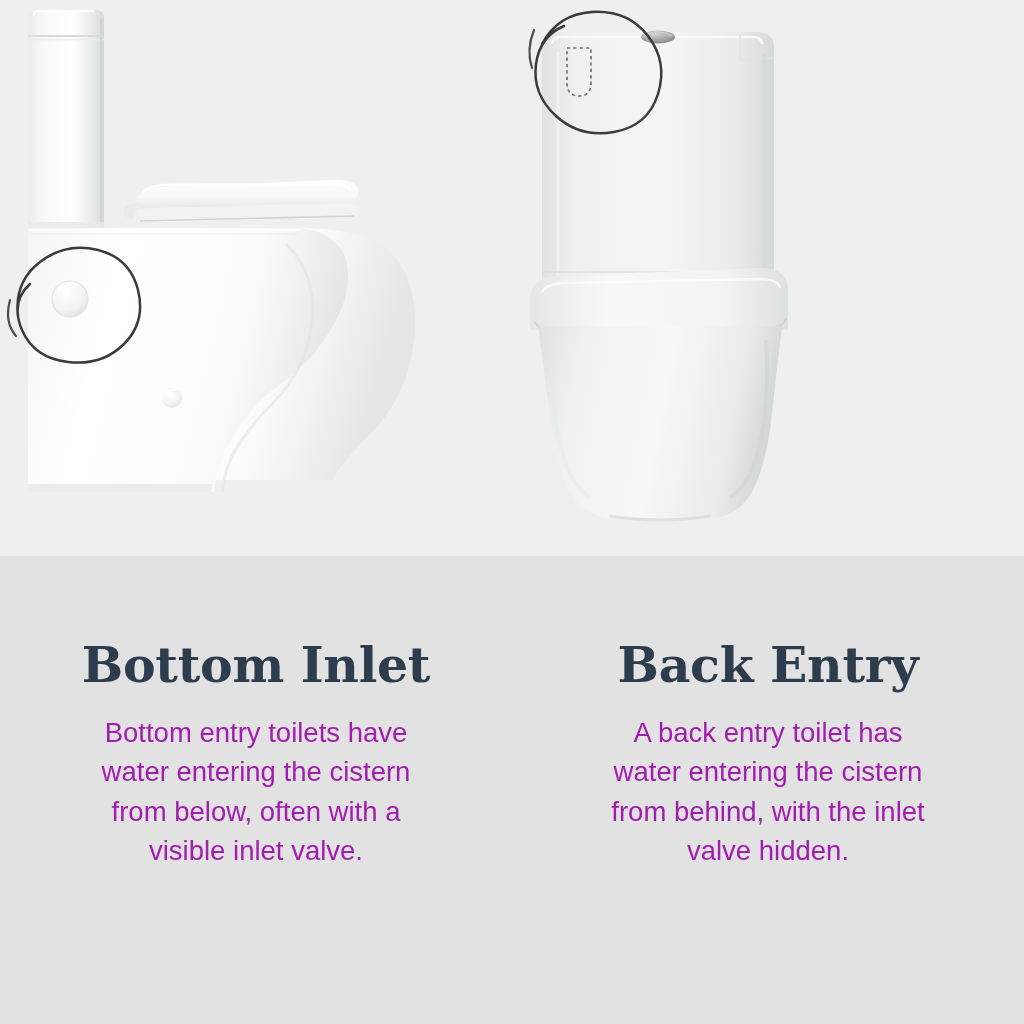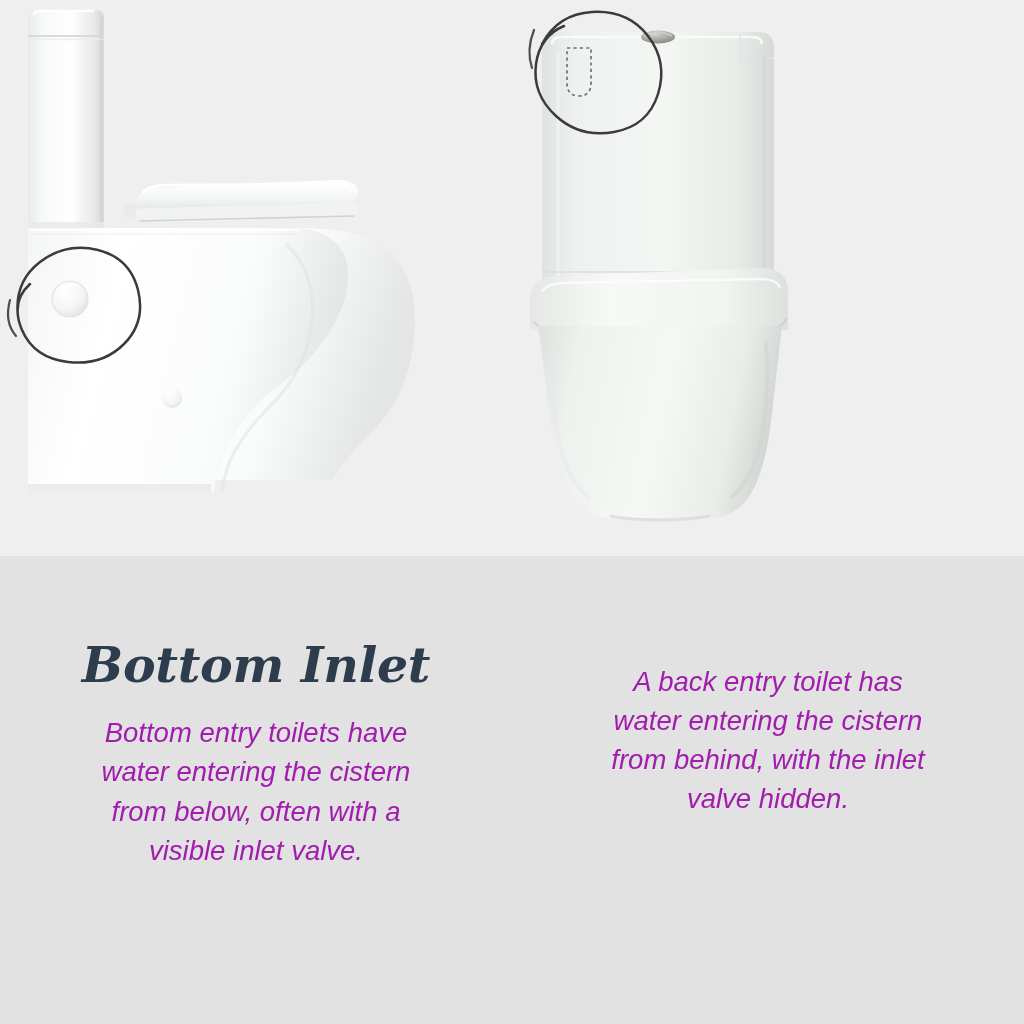--- a/index.html
+++ b/index.html
@@ -58,21 +58,20 @@
     height: 640px;
   }
 
   
   .caption {
     position: absolute;
     left: 0;
     top: 640px;
     width: 512px;
     text-align: center;
-    font-style: italic;
   }
   .caption-title {
     font-family: "DejaVu Serif", "Liberation Serif", serif;
     font-weight: bold;
     font-size: 49px;
     line-height: 1.05;
     letter-spacing: -0.3px;
     color: #2e3d4d;
     margin: 0;
     padding: 0 10px;
@@ -312,20 +311,21 @@
                    q-10 32 -44 38
                    q-34 6 -58 -16
                    q-24 -22 -20 -52
                    q4 -28 28 -38" stroke-width="2.5"></path>
           <path d="M22 30 q-8 20 -2 38" stroke-width="2.2" opacity="0.9"></path>
         </g>
       </svg>
     </div>
 
     <div class="caption">
+      <h2 class="caption-title">Back Entry</h2>
       <p class="caption-body">A back entry toilet has
 water entering the cistern
 from behind, with the inlet
 valve hidden.</p>
     </div>
   </div>
 
 </div>
 
 </body></html>

